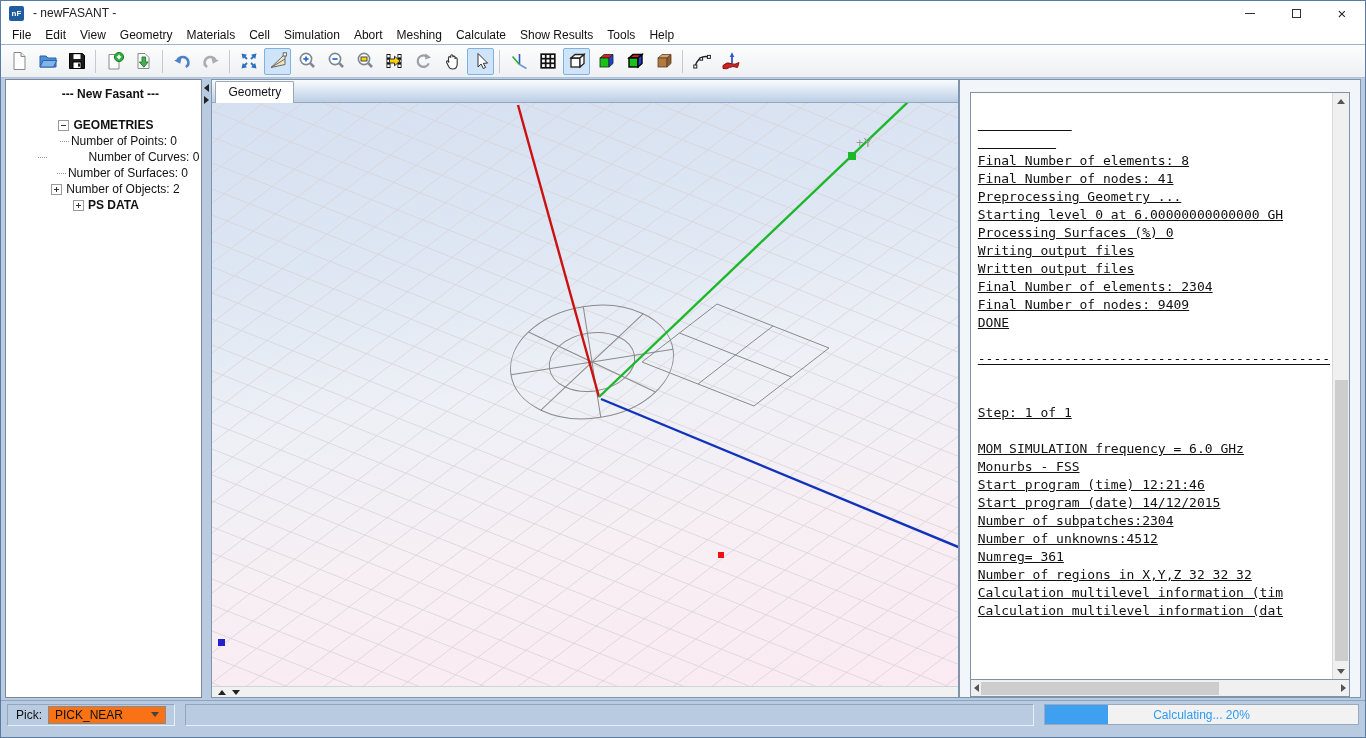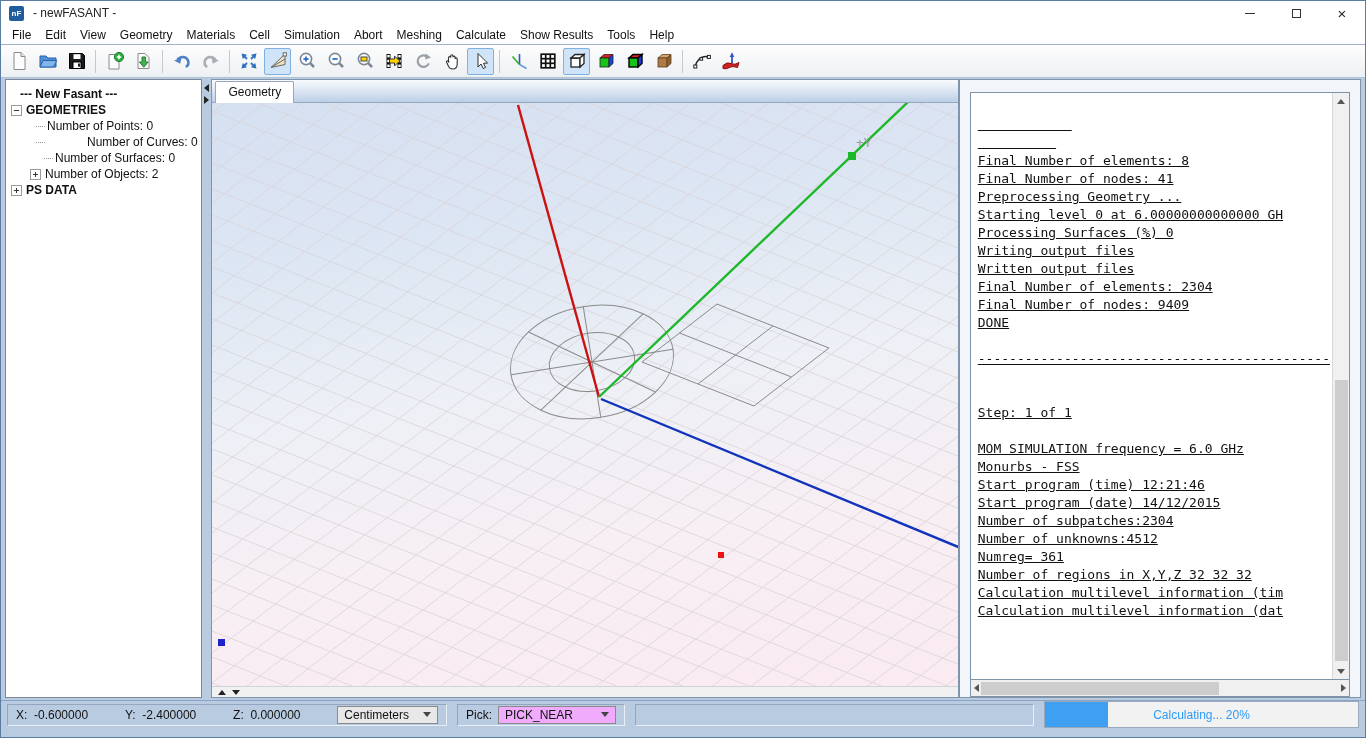--- a/index.html
+++ b/index.html
@@ -23,21 +23,21 @@
 
   
   .toolbar { height:33px; background:linear-gradient(#fdfdfd,#edf0f3); border-bottom:1px solid #aec2d8; display:flex; align-items:center; padding-left:3px; flex:0 0 auto; }
   .tb-btn { width:27px; height:27px; display:flex; align-items:center; justify-content:center; border:1px solid transparent; border-radius:2px; margin:0 1px; }
   .tb-btn.active { background:#cfe4f8; border-color:#7fb2e3; }
   .tb-sep { width:1px; height:23px; background:#c3c9cf; margin:0 4px; }
 
   
   .main { flex:1 1 auto; display:flex; padding:1px 4px 2px 4px; gap:0; min-height:0; }
   .tree-panel { width:206px; background:#fff; border:1px solid #7e8染796; border:1px solid #7e8796; overflow:hidden; padding-top:6px; }
-  .tree-row { height:16px; display:flex; align-items:center; white-space:nowrap; }
+  .tree-row { height:16px; display:flex; align-items:center; white-space:nowrap;justify-content:center; }
   .tree-row .bold { font-weight:bold; }
   .expander { width:11px; height:11px; border:1px solid #9a9a9a; background:#fff; position:relative; flex:0 0 auto; margin-right:4px; }
   .expander::before, .expander.plus::after { content:""; position:absolute; background:#333; }
   .expander::before { left:2px; right:2px; top:4px; height:1px; }
   .expander.plus::after { top:2px; bottom:2px; left:4px; width:1px; }
   .tree-stub { width:9px; height:1px; border-top:1px dotted #9a9a9a; margin-right:2px; flex:0 0 auto; }
 
   .splitter { width:10px; display:flex; flex-direction:column; align-items:center; padding-top:5px; gap:4px; }
   .tri-left { width:0; height:0; border-top:4px solid transparent; border-bottom:4px solid transparent; border-right:5px solid #222; }
   .tri-right { width:0; height:0; border-top:4px solid transparent; border-bottom:4px solid transparent; border-left:5px solid #222; }
@@ -74,24 +74,24 @@
   .btn { min-width:52px; padding:3px 11px; background:#e5e5e5; border:1px solid #9b9b9b; font-size:12px; text-align:center; }
   .btn.focused { border-color:#2f7fd6; outline:1px dotted #444; outline-offset:-4px; }
   .btn-abort { margin-left:auto; }
 
   
   .statusbar { height:28px; flex:0 0 auto; background:#b9cbe1; border-top:1px solid #8ba4c4; display:flex; align-items:center; padding:0 6px; gap:10px; }
   .sb-panel { height:22px; border:1px solid #93a6bd; border-right-color:#e9eff7; border-bottom-color:#e9eff7; display:flex; align-items:center; padding:0 8px; gap:6px; }
   .coords-panel { width:440px; justify-content:space-between; }
   .sb-label { white-space:nowrap; }
   .sb-select { height:18px; border:1px solid #8a8a8a; background:#e8e8e8; display:flex; align-items:center; gap:14px; padding:0 6px; white-space:nowrap; }
-  .sb-select.white { background:#f0abfc; min-width:118px; justify-content:space-between; }
+  .sb-select.white { background:#f97316; min-width:118px; justify-content:space-between; }
   .chev { width:0; height:0; border-left:4px solid transparent; border-right:4px solid transparent; border-top:5px solid #444; }
   .spacer-panel { flex:1; height:22px; border:1px solid #93a6bd; border-right-color:#e9eff7; border-bottom-color:#e9eff7; }
-  .progress { width:315px; height:27px; border:1px solid #9aa9bc; background:#f2f2f2; position:relative; flex:0 0 auto; }
+  .progress { width:315px; height:21px; border:1px solid #9aa9bc; background:#f2f2f2; position:relative; flex:0 0 auto; }
   .progress-fill { height:100%; background:#3f9ff0; }
   .progress-text { position:absolute; inset:0; display:flex; align-items:center; justify-content:center; color:#2d9bf5; font-size:12px; }
 
   .bottom-frame { height:9px; flex:0 0 auto; background:#b9cbe1; }
 
   svg .thin { stroke-width:1; }
 </style>
 </head>
 <body>
 
@@ -323,21 +323,21 @@
         </svg>
       </div>
   </div>
 
   <div class="main">
 
     <div class="tree-panel">
       <div class="tree-row" style="padding-left:14px;">
         <span class="bold">--- New Fasant ---</span>
       </div>
-      <div class="tree-row" style="padding-left:5px;">
+      <div class="tree-row" style="padding-left:5px;margin-top:15px;">
         <span class="expander"></span>
         <span class="bold">GEOMETRIES</span>
       </div>
       <div class="tree-row" style="padding-left:30px;">
         <span class="tree-stub"></span>
         <span>Number of Points: 0</span>
       </div>
       <div class="tree-row" style="padding-left:30px;gap:40px;">
         <span class="tree-stub"></span>
         <span>Number of Curves: 0</span>
@@ -501,29 +501,20 @@
         <div class="h-scroll">
           <span class="tri-l"></span>
           <span class="h-thumb"></span>
           <span class="tri-r"></span>
         </div>
       </div>
     </div>
   </div>
 
   <div class="statusbar">
-    <div class="sb-panel coords-panel">
-      <span class="sb-label"><span>X:</span>&nbsp;&nbsp;<span>-0.600000</span></span>
-      <span class="sb-label"><span>Y:</span>&nbsp;&nbsp;<span>-2.400000</span></span>
-      <span class="sb-label"><span>Z:</span>&nbsp;&nbsp;<span>0.000000</span></span>
-      <span class="sb-select">
-          <span>Centimeters</span>
-          <span class="chev"></span>
-        </span>
-    </div>
     <div class="sb-panel">
       <span class="sb-label">Pick:</span>
       <span class="sb-select white">
           <span>PICK_NEAR</span>
           <span class="chev"></span>
         </span>
     </div>
     <div class="spacer-panel"></div>
     <div class="progress">
       <div class="progress-fill" id="progress-fill" style="width: 20%; background: rgb(63, 159, 240);"></div>

